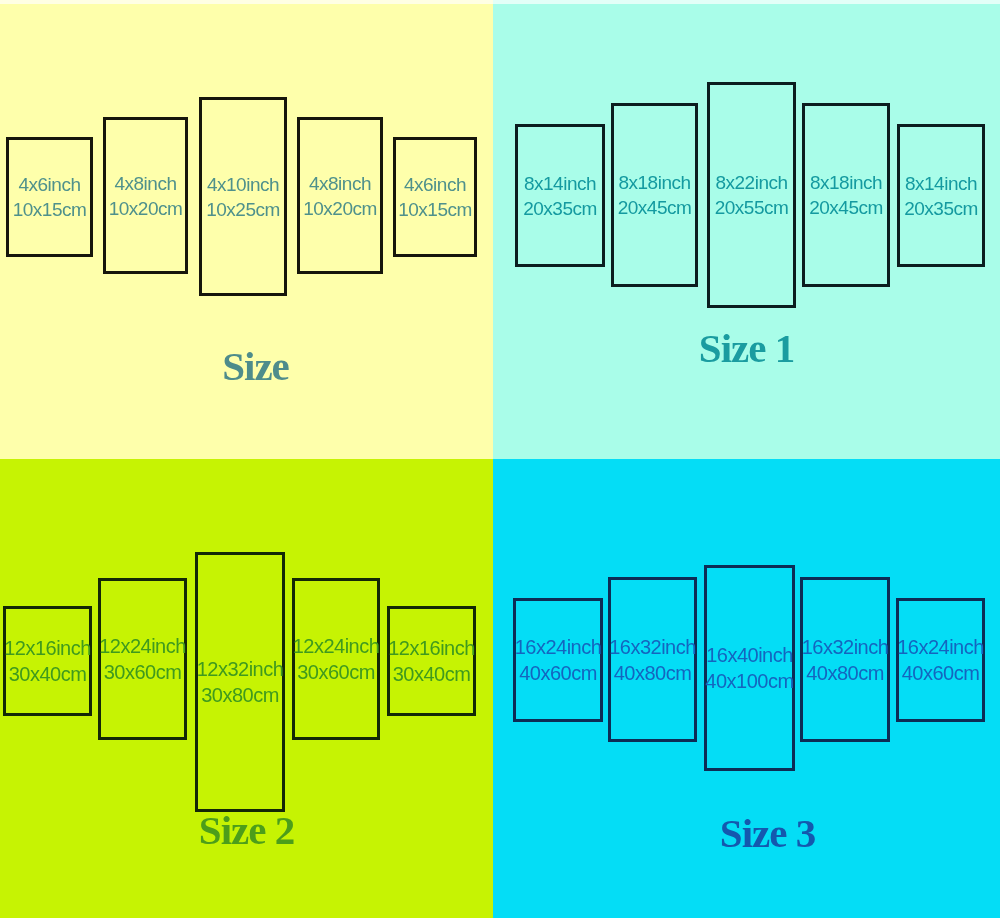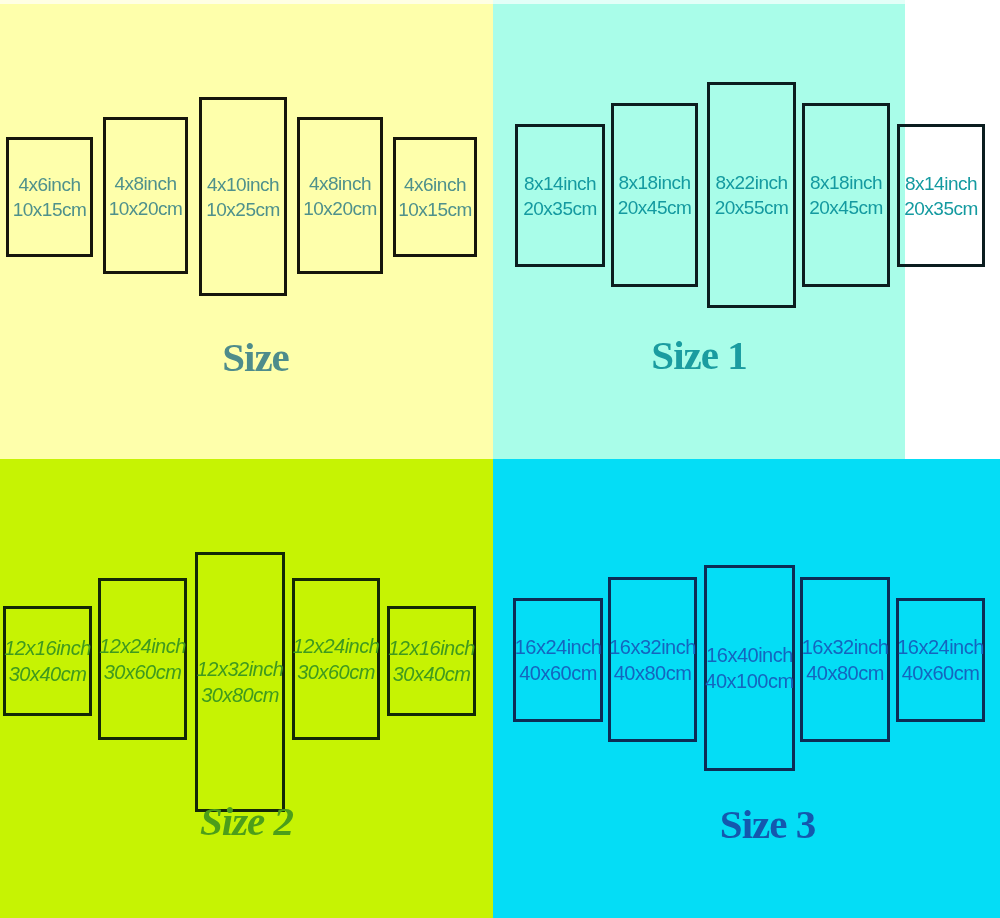--- a/index.html
+++ b/index.html
@@ -8,22 +8,22 @@
     width: 1000px;
     height: 918px;
     overflow: hidden;
     font-family: "Liberation Sans", sans-serif;
   }
   .quad {
     position: absolute;
     background: var(--bg);
   }
   .q0 { left: 0;     top: 0;     width: 511px; height: 459px; }
-  .q1 { left: 493px; top: 0;     width: 412px; height: 459px; }
-  .q2 { left: 0;     top: 459px; width: 493px; height: 459px; font-style: italic; }
+  .q1 { left: 493px; top: 0;     width: 507px; height: 459px; }
+  .q2 { left: 0;     top: 459px; width: 493px; height: 459px; }
   .q3 { left: 493px; top: 459px; width: 549px; height: 459px; }
 
   .panel {
     position: absolute;
     box-sizing: border-box;
     border: 3px solid var(--border);
     display: flex;
     align-items: center;
     justify-content: center;
   }
@@ -33,31 +33,31 @@
     font-size: 19px;
     line-height: 25px;
     letter-spacing: -0.5px;
     white-space: nowrap;
   }
   .q2 .label, .q3 .label { font-size: 20px; line-height: 26px; }
 
   .title {
     position: absolute;
     left: 0; right: 0;
-    margin: 4px;
+    margin: 13px;
     text-align: center;
     font-family: "Liberation Serif", serif;
     font-weight: bold;
     font-size: 41px;
     line-height: 1;
     letter-spacing: -1px;
     color: var(--title);
   }
   .q0 .title { top: 333px; }
-  .q1 .title { top: 331px; }
+  .q1 .title { top: 315px; }
   .q2 .title { top: 338px; }
   .q3 .title { top: 341px; }
 
   
   .q0 .p0 { left: 6px;   top: 137px; width: 87px; height: 120px; }
   .q0 .p1 { left: 103px; top: 117px; width: 85px; height: 157px; }
   .q0 .p2 { left: 199px; top: 97px;  width: 88px; height: 199px; }
   .q0 .p3 { left: 297px; top: 117px; width: 86px; height: 157px; }
   .q0 .p4 { left: 393px; top: 137px; width: 84px; height: 120px; }
 

